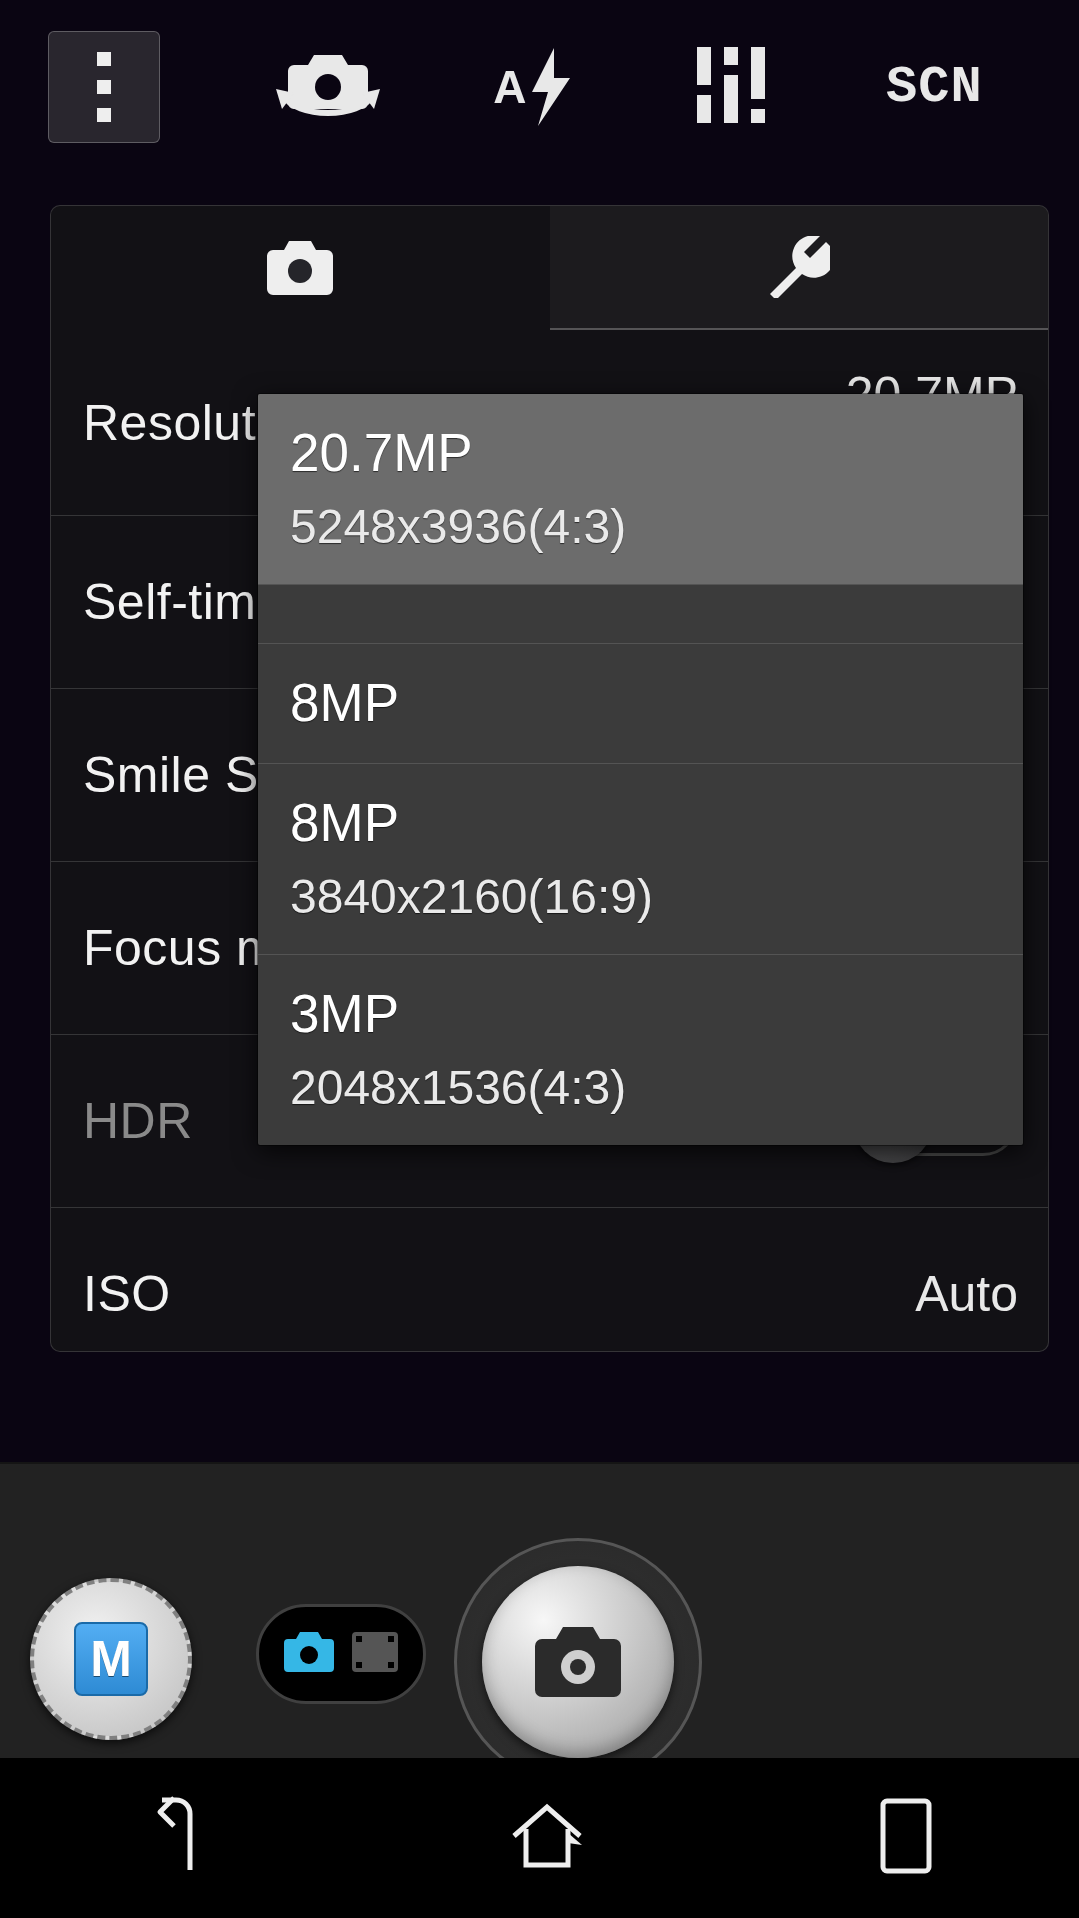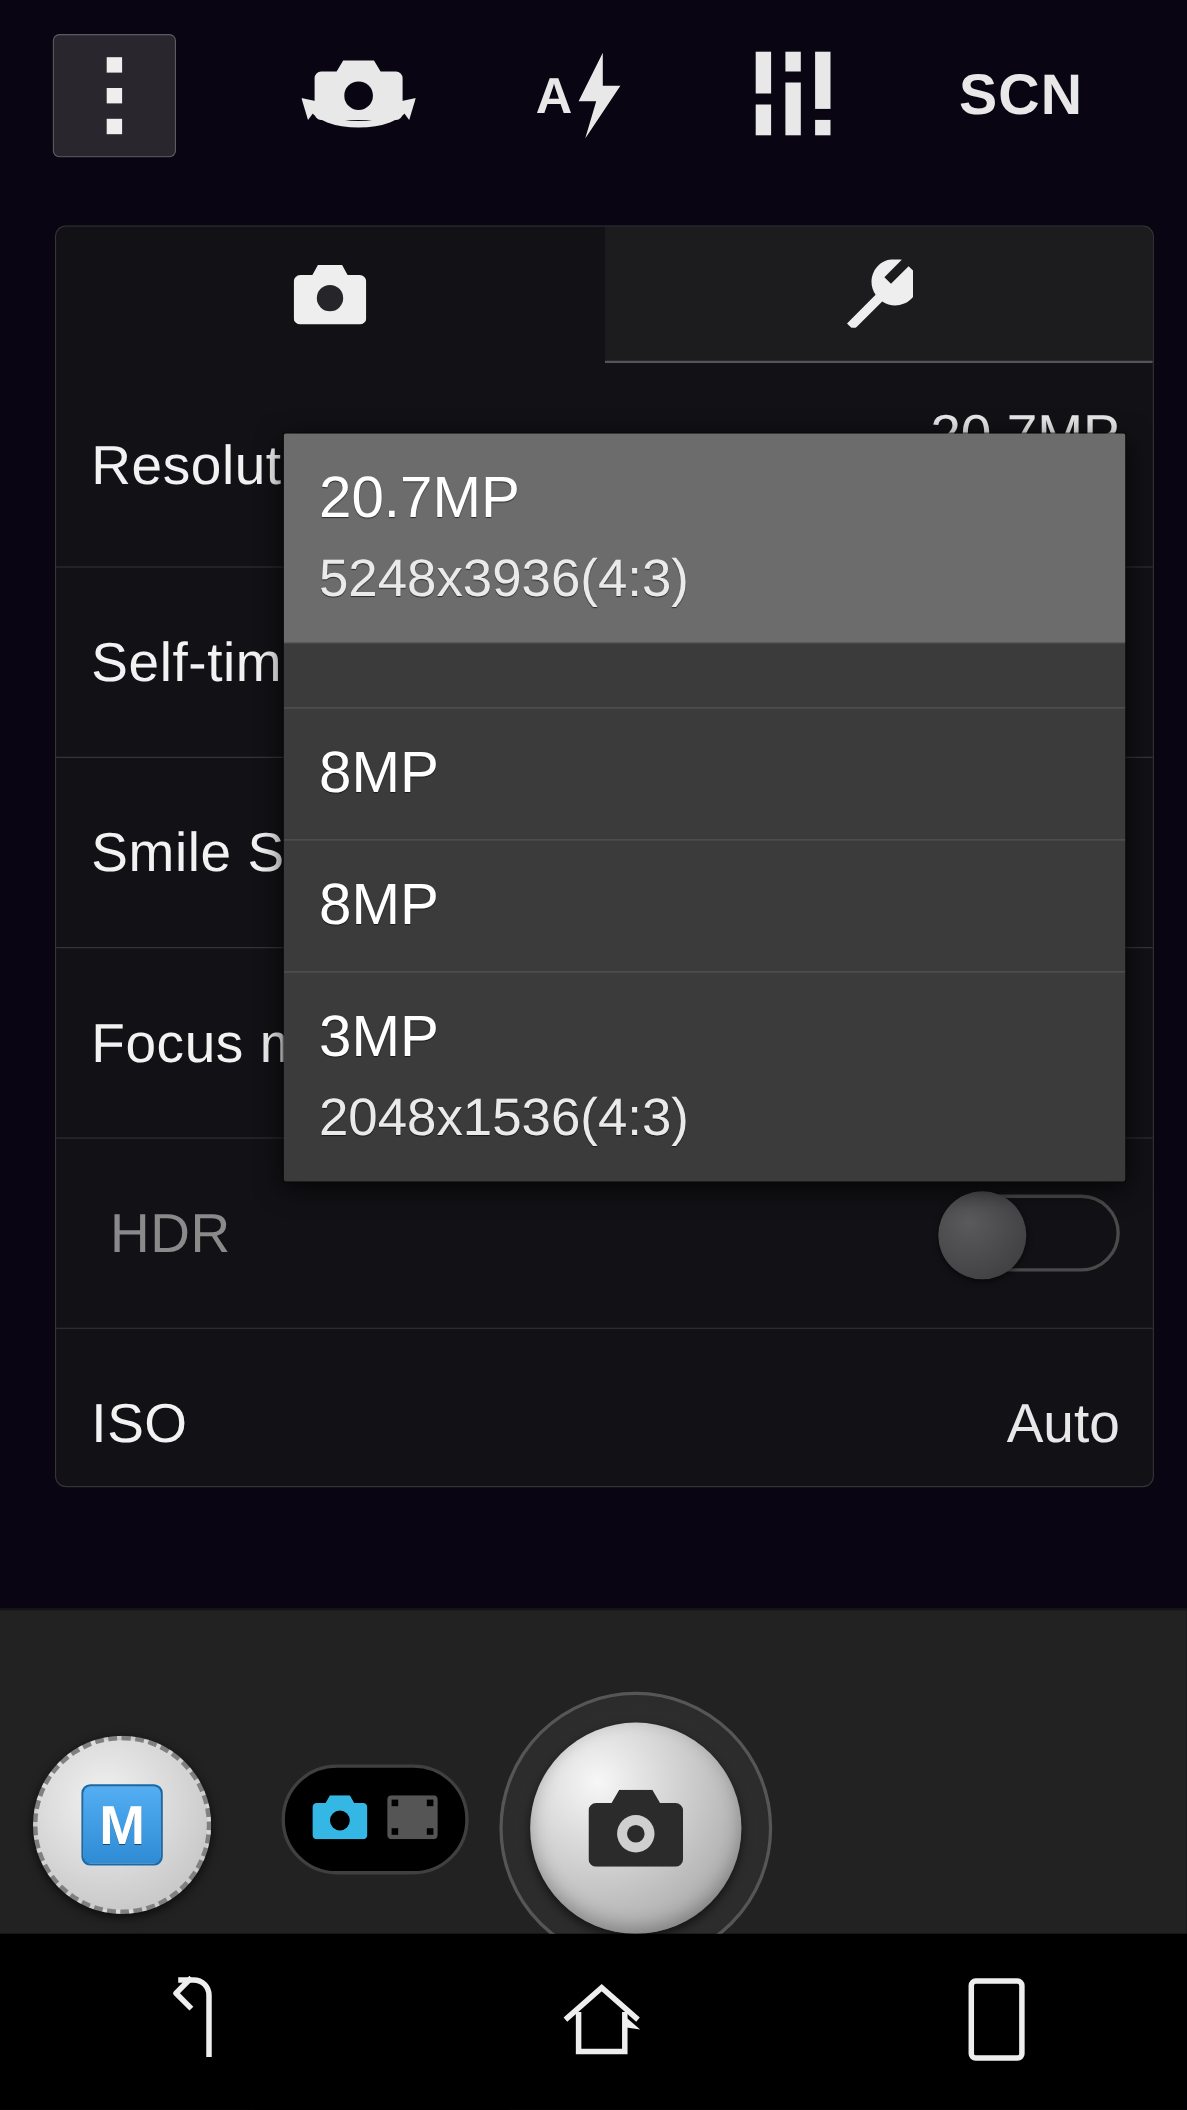--- a/index.html
+++ b/index.html
@@ -18,21 +18,21 @@
   .menu-btn {
     margin-left:48px; width:112px; height:112px;
     background: rgba(100,100,100,.35);
     border:1px solid rgba(255,255,255,.25);
     border-radius:6px;
     display:flex; flex-direction:column; justify-content:center; align-items:center; gap:14px;
   }
   .menu-btn span { width:14px; height:14px; background:#eee; }
   .top-icons { flex:1; display:flex; justify-content:space-around; align-items:center; padding:0 40px 0 60px;}
   .top-icons > div { color:#e8e8e8; }
-  .scn { font-size:52px; font-weight:600; letter-spacing:1px; color:#e8e8e8;}
+  .scn { font-size:52px; font-weight:600; letter-spacing:1px; color:#e8e8e8;font-family:Liberation Mono, monospace;}
   .af { display:flex; align-items:center; }
   .af-letter { font-size:46px; font-weight:700;}
 
   
   .panel {
     position:absolute; left:50px; right:30px; top:205px; bottom:566px;
     background: rgba(20,20,22,.78);
     border:1px solid rgba(120,120,120,.35);
     border-radius:10px;
     overflow:hidden;
@@ -47,21 +47,21 @@
     display:flex; justify-content:space-between; align-items:center;
     padding: 0 30px 0 32px;
     height:173px;
     border-top:1px solid rgba(120,120,120,.35);
     font-size:50px;
   }
   .set-row:first-child { border-top:none;}
   .set-row .label { color:#f2f2f2; letter-spacing:0.5px;}
   .set-row .value { color:#e8e8e8; text-align:right;}
   .set-row .value .sub { font-size:44px; color:#d6d6d6; margin-top:6px;}
-  .set-row.hdr .label { color:#8a8a8a;margin-left:17px;}
+  .set-row.hdr .label { color:#8a8a8a;}
   .set-row.resolution { height:185px;}
 
   .toggle {
     width:164px; height:70px; border-radius:40px;
     border:3px solid #4a4a4a;
     position:relative;
   }
   .toggle .knob {
     position:absolute; left:-4px; top:-6px;
     width:80px; height:80px; border-radius:50%;
@@ -231,20 +231,21 @@
     <div class="mp">20.7MP</div>
     <div class="dims">5248x3936(4:3)</div>
   </div>
   <div class="dd-item">
   </div>
   <div class="dd-item">
     <div class="mp">8MP</div>
   </div>
   <div class="dd-item">
     <div class="mp">8MP</div>
+    <div class="dims">3840x2160(16:9)</div>
   </div>
   <div class="dd-item">
     <div class="mp">3MP</div>
     <div class="dims">2048x1536(4:3)</div>
   </div>
 </div>
 
 <div class="dock-bg"></div>
 
 <div class="mode-dial">

